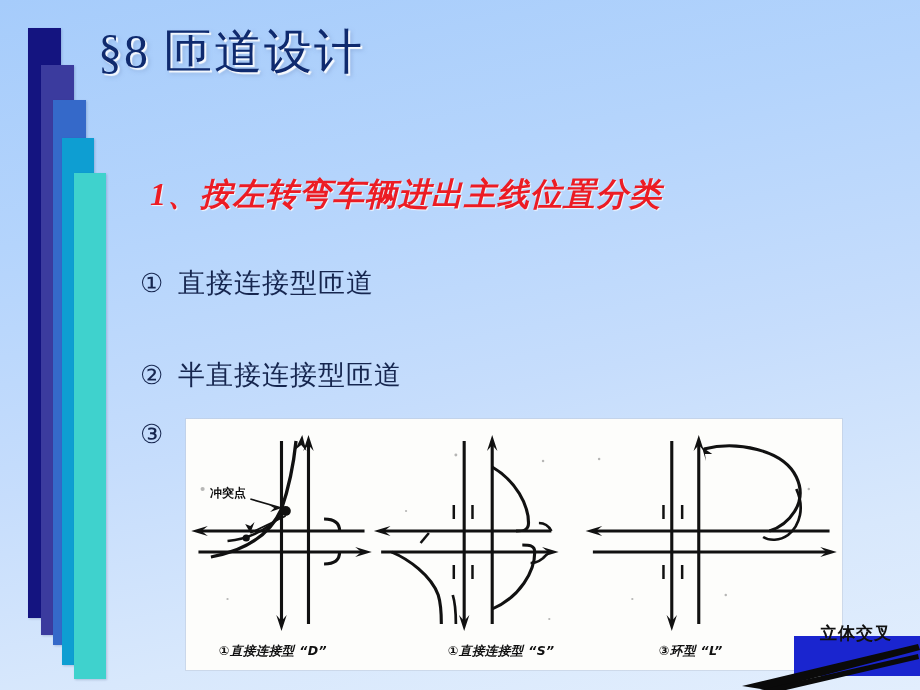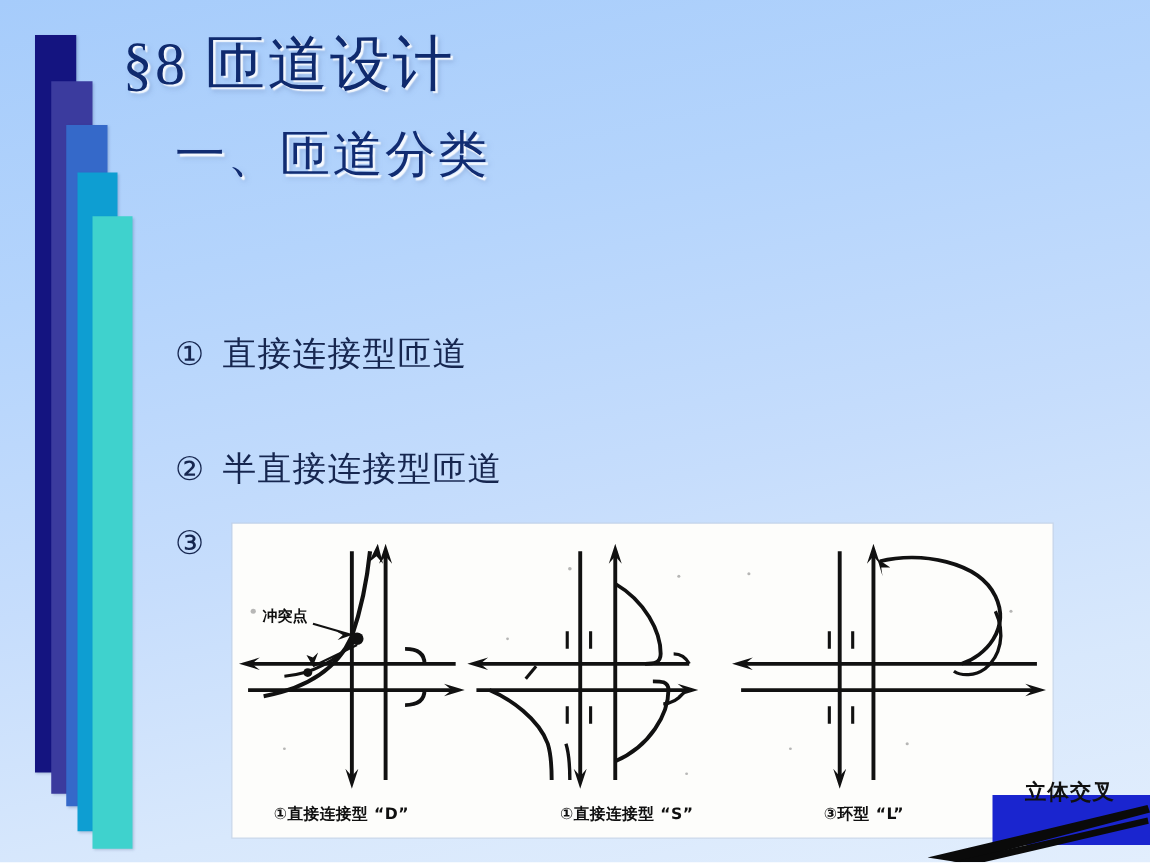--- a/index.html
+++ b/index.html
@@ -104,20 +104,21 @@
   .figure svg { display:block; width:100%; height:100%; }
   .fig-caption {
     position: absolute;
     bottom: 10px;
     font-family: "DejaVu Sans", sans-serif;
     font-size: 12.5px;
     font-weight: bold;
     color: #101010;
     white-space: nowrap;
     letter-spacing: 0.4px;
+    font-style: italic;
   }
   .cap-1 { left: 33px; }
   .cap-2 { left: 262px; }
   .cap-3 { left: 473px; }
 
   .fig-label {
     position: absolute;
     left: 24px;
     top: 66px;
     font-family: "DejaVu Sans", sans-serif;
@@ -154,21 +155,21 @@
 
 <div id="slide">
 
   <div class="bar bar-1"></div>
   <div class="bar bar-2"></div>
   <div class="bar bar-3"></div>
   <div class="bar bar-4"></div>
   <div class="bar bar-5"></div>
 
   <div class="h-title">§8  匝道设计</div>
-  <div class="h-sub">一、匝道分类</div>
+  <div class="h-red">1、按左转弯车辆进出主线位置分类</div>
 
   <div class="bullets">
     <div class="bullet-row">
       <span class="bullet-mark">①</span>
       <span class="bullet-text">直接连接型匝道</span>
     </div>
     <div class="bullet-row">
       <span class="bullet-mark">②</span>
       <span class="bullet-text">半直接连接型匝道</span>
     </div>

